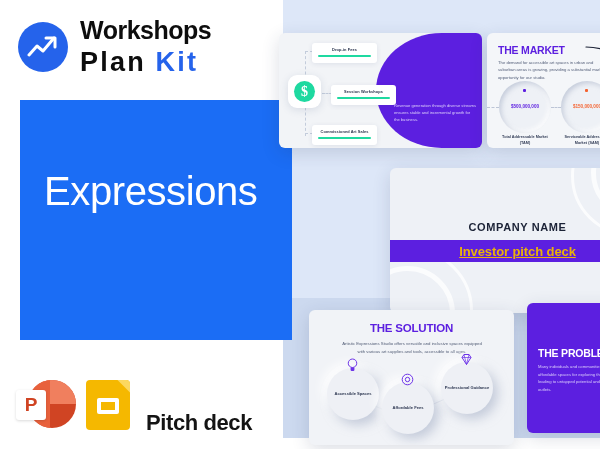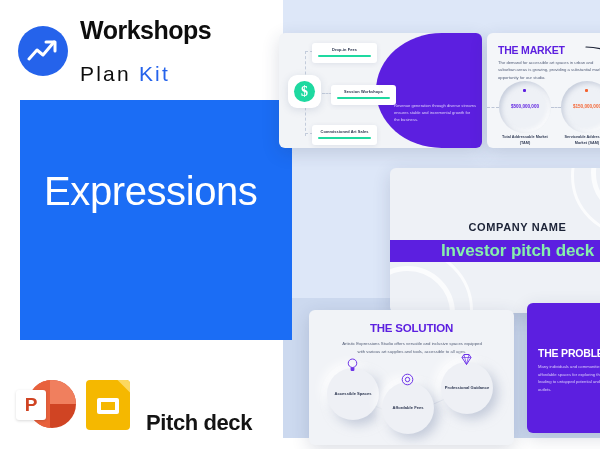--- a/index.html
+++ b/index.html
@@ -45,22 +45,22 @@
     background: #2563eb;
     position: relative; flex: 0 0 auto;
   }
   .logo-mark svg { position: absolute; left: 9px; top: 11px; }
   .logo-text { margin-left: 12px; line-height: 1; }
   .logo-l1 {
     font-size: 25px; font-weight: bold; color: #0d0d0d;
     letter-spacing: -0.5px;
   }
   .logo-l2 {
-    font-size: 21px; font-weight: normal; color: #0d0d0d;
-    letter-spacing: 2.2px; margin-top: 20px;
+    font-size: 27px; font-weight: bold; color: #0d0d0d;
+    letter-spacing: 2.2px; margin-top: 6px;
   }
   .logo-l2 .kit { color: #2563eb; }
 
   
   .headline {
     position: absolute; left: 44px; top: 168px;
     color: #ffffff;
     font-size: 40px; line-height: 1.16;
     font-weight: 400; letter-spacing: -0.4px;
   }
@@ -227,21 +227,21 @@
   .inv-company {
     position: absolute; left: 0; right: 0; top: 53px; text-align: center;
     font-size: 11px; font-weight: bold; color: #1b2236; letter-spacing: 0.6px;
   }
   .inv-band {
     position: absolute; left: 0; right: 0; top: 72px; height: 22px;
     background: #5c1fe0;
     display: flex; align-items: center; justify-content: center;
   }
   .inv-band span {
-    font-size: 17px; font-weight: bold; color: #86efac; letter-spacing: -0.1px;
+    font-size: 13px; font-weight: bold; color: #eab308; letter-spacing: -0.1px; text-decoration: underline;
   }
 
   
   #slide-solution { left: 309px; top: 310px; width: 205px; height: 135px; background: #f1f3f7; }
   .sol-title {
     position: absolute; left: 0; right: 0; top: 12px; text-align: center;
     font-size: 11.5px; font-weight: bold; color: #5c1fe0; letter-spacing: -0.2px;
   }
   .sol-body {
     position: absolute; left: 32px; width: 142px; top: 30px; text-align: center;

